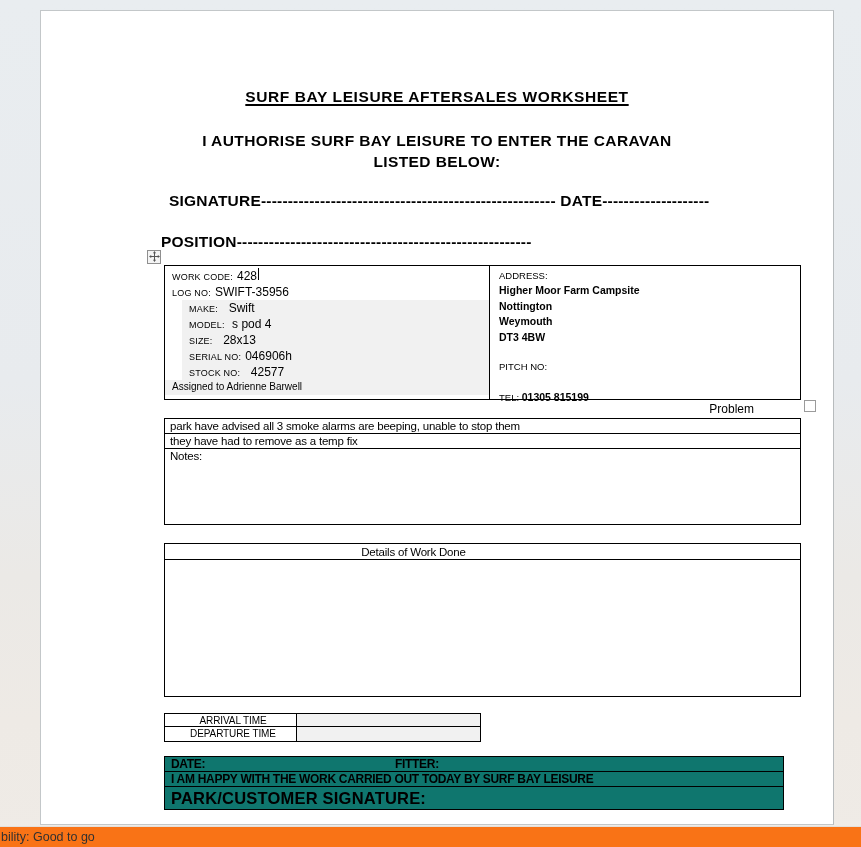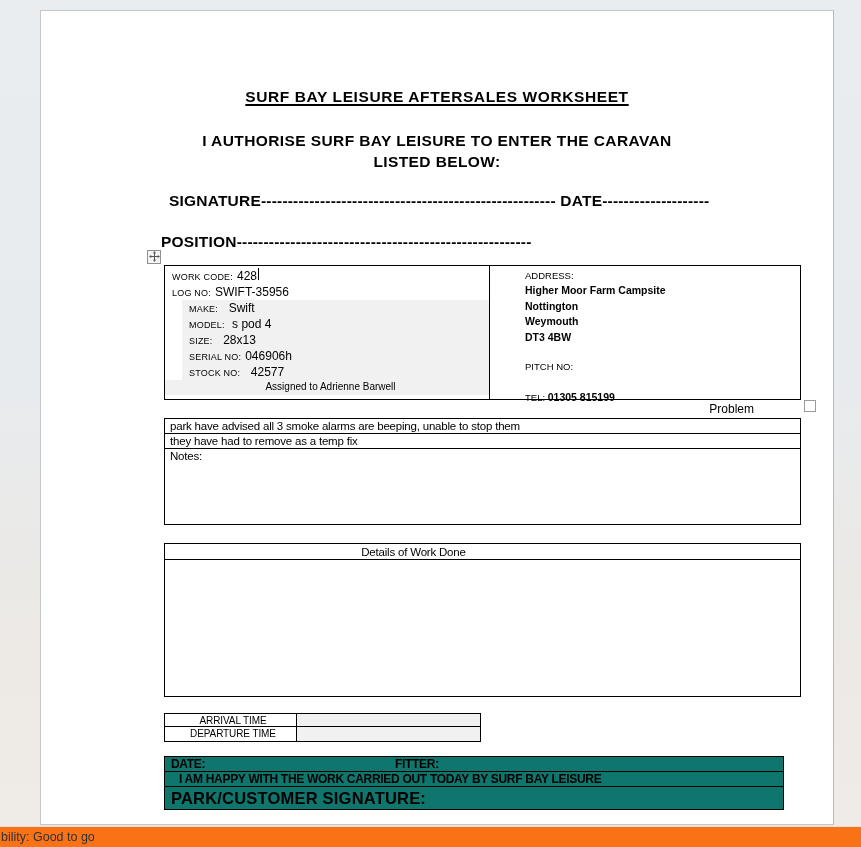--- a/index.html
+++ b/index.html
@@ -35,22 +35,22 @@
   .resize-handle { position:absolute; left:763px; top:389px; width:12px; height:12px; background:#fff; border:1px solid #9b9b9b; }
 
   
   .tbl1 { position:absolute; left:123px; top:254px; width:637px; height:135px; border:1px solid #000; display:flex; }
   .tbl1-left { width:325px; border-right:1px solid #000; padding-top:2px; }
   .cd-row { height:16px; line-height:16px; padding-left:7px; display:flex; align-items:baseline; white-space:pre; }
   .cd-row.shaded { background:#f1f1f1;margin-left:17px; }
   .cd-label { font-size:9px; letter-spacing:.2px; }
   .cd-value { font-size:12px; margin-left:4px; white-space:pre; }
   .caret { display:inline-block; width:1px; height:12px; background:#000; vertical-align:-2px; margin-left:1px; }
-  .assigned-row { height:15px; line-height:14px; font-size:10px; padding-left:7px; background:#f1f1f1;text-align:center; }
-  .tbl1-right { flex:1; padding:2px 0 0 9px;margin-left:26px; }
+  .assigned-row { height:15px; line-height:14px; font-size:10px; padding-left:7px; background:#f1f1f1; }
+  .tbl1-right { flex:1; padding:2px 0 0 9px; }
   .addr-label { height:15px; line-height:15px; font-size:9.5px; }
   .addr-line { height:15.5px; line-height:15.5px; font-size:10.5px; font-weight:bold; }
   .addr-blank { height:14px; }
   .pitch-row { height:15px; line-height:15px; font-size:9.5px; }
   .tel-row { height:15px; line-height:15px; font-size:9.5px; margin-top:16px; }
   .tel-number { font-weight:bold; font-size:10.5px; }
 
   
   .problem-label-row { position:absolute; left:112px; top:390px; width:637px; height:17px; text-align:right; font-size:12px; line-height:17px; }
   .problem-label-row span { position:relative; left:-36px; }
@@ -68,21 +68,21 @@
   .tbl4 { position:absolute; left:123px; top:702px; width:317px; border:1px solid #000; }
   .t4row { display:flex; height:14px; }
   .t4row.first { height:13px; border-bottom:1px solid #000; }
   .t4label { width:131px; padding-left:5px; font-size:10px; line-height:13px; letter-spacing:-.1px;text-align:center; }
   .t4value { flex:1; background:#f1f1f1; border-left:1px solid #000; }
 
   
   .tbl5 { position:absolute; left:123px; top:745px; width:620px; border:1px solid #000; background:#0f766e; }
   .t5row1 { position:relative; height:15px; line-height:15px; border-bottom:1px solid #000; font-size:12px; font-weight:bold; letter-spacing:-.3px; padding-left:6px; }
   .fitter-label { position:absolute; left:230px; top:0; }
-  .t5row2 { height:15px; line-height:15px; border-bottom:1px solid #000; font-size:12px; font-weight:bold; letter-spacing:-.3px; padding-left:14px; white-space:nowrap; }
+  .t5row2 { height:15px; line-height:15px; border-bottom:1px solid #000; font-size:12px; font-weight:bold; letter-spacing:-.3px; padding-left:6px; white-space:nowrap; }
   .t5row3 { height:22px; line-height:22px; font-size:16.5px; font-weight:bold; letter-spacing:.2px; padding-left:6px; }
 
   
   .status-bar {
     position:absolute; left:0; top:826px; width:861px; height:21px;
     background:#f97316; border-top:1px solid #e2e0dd;
     font-size:12.5px; color:#313131; line-height:20px;
   }
   .status-text { position:absolute; left:1px; top:0; white-space:nowrap; }
 </style>

